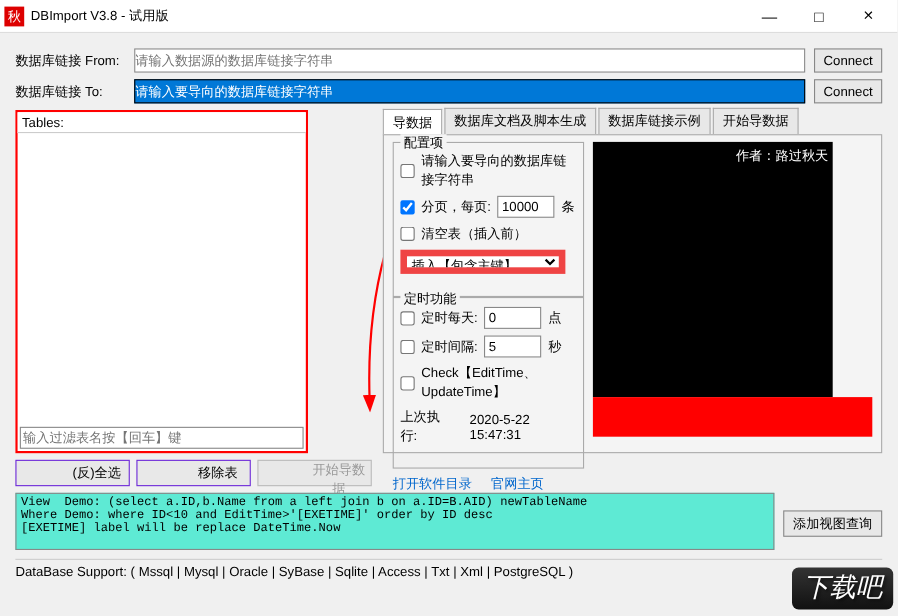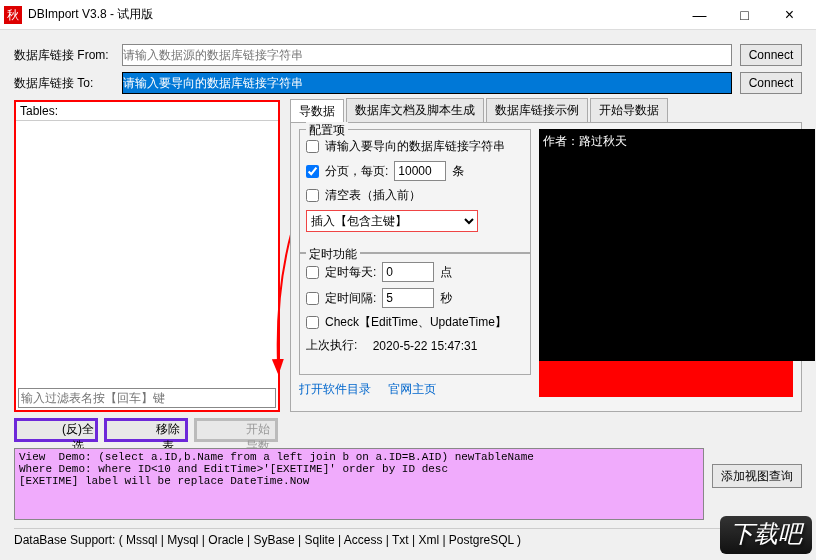--- a/index.html
+++ b/index.html
@@ -26,32 +26,32 @@
 .tabs { flex: 1; }
 .tabhdr { display: flex; align-items: flex-end; height: 22px; gap: 0; }
 .tab { padding: 3px 8px; border: 1px solid #aaa; background: #e8e8e8; border-bottom: none; margin-right: 2px; cursor: pointer; }
 .tab.active { background: #fff; position: relative; top: 1px; }
 .tabpane { border: 1px solid #aaa; background: #f4f4f4; padding: 6px 8px 4px 8px; height: 290px; position: relative; }
 .grp { border: 1px solid #aaa; padding: 8px 6px 14px 6px; margin-bottom: 0; position: relative; }
 .grp .lg { position: absolute; top: -8px; left: 6px; background: #f4f4f4; padding: 0 3px; }
 .frow { display: flex; align-items: center; gap: 6px; margin-bottom: 6px; }
 .frow input[type=checkbox]{ width:13px; height:13px; }
 .num { width: 52px; height: 20px; border: 1px solid #888; padding: 0 3px; }
-.sel2 { width: 172px; height: 22px; border: 1px solid #ef4444; background: #fff; }
+.sel2 { width: 150px; height: 22px; border: 6px solid #ef4444; background: #fff; }
 .links { margin-top: 6px; }
 .links a { color: #06c; margin-right: 14px; text-decoration: none; }
 .out { width: 254px; }
 .out .lg2 { margin-bottom: 2px; padding-left:2px; }
-.outbox { width: 276px; height: 232px; background: #000; color: #fff; padding: 4px; overflow:hidden; }
+.outbox { width: 218px; height: 232px; background: #000; color: #fff; padding: 4px; overflow:hidden;text-align:right; }
 .redbox { width: 254px; height: 36px; background: red; }
 .underbtns { display: flex; gap: 6px; margin-top: 6px; }
-.underbtns button { width: 84px; height: 24px; border: 3px solid #6d28d9; background: #e8e8e8; padding-left: 44px; }
+.underbtns button { width: 104px; height: 24px; border: 1px solid #6d28d9; background: #e8e8e8; padding-left: 44px; }
 .underbtns button.disabled { color: #999; border-color:#bbb;text-align:center; }
 .demo { display: flex; gap: 8px; margin-top: 6px; align-items: flex-start; }
-.demo textarea { flex: 1; height: 72px; border: 1px solid #888; background: #f0abfc; font-family: "Courier New", monospace; font-size: 11px; padding: 2px 4px; resize: none; }
+.demo textarea { flex: 1; height: 52px; border: 1px solid #888; background: #5eead4; font-family: "Courier New", monospace; font-size: 11px; padding: 2px 4px; resize: none; }
 .addview { width: 90px; height: 24px; border: 1px solid #888; background: #e8e8e8; margin-top: 16px; }
 .bottomline { border-top: 1px solid #ccc; margin-top: 8px; padding-top: 4px; }
 .wm { position: absolute; right: 4px; bottom: 6px; color: #fff; font-size: 24px; font-weight: normal; font-style: italic; text-shadow: 2px 2px 3px rgba(0,0,0,.6); background: linear-gradient(#333,#111); padding: 2px 10px 4px 10px; border-radius: 6px; }
 </style>
 </head>
 <body>
 
 <div class="titlebar">
   <div class="icon">秋</div>
   <div class="title">DBImport V3.8 - 试用版</div>

